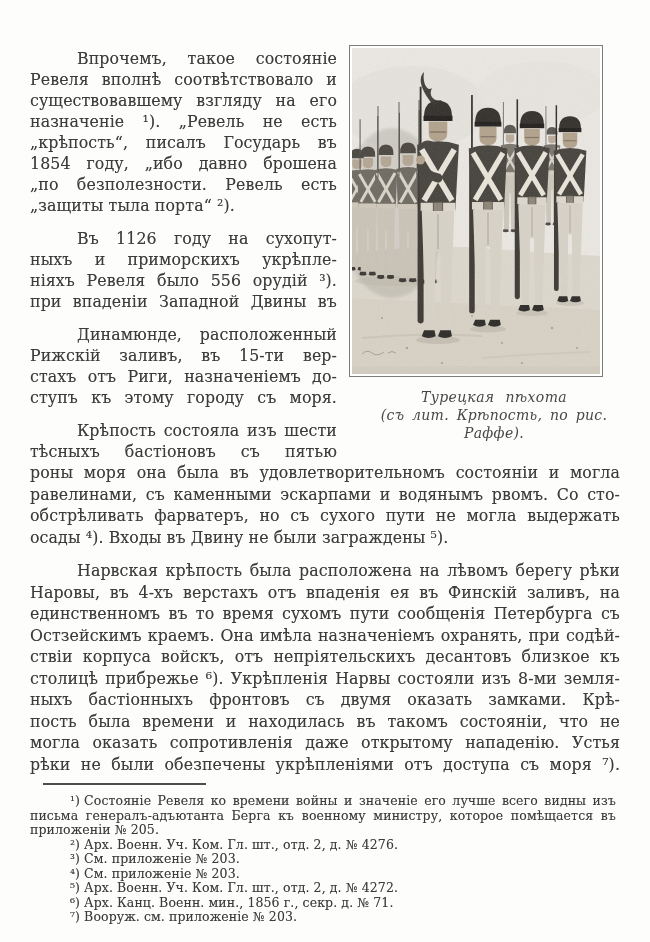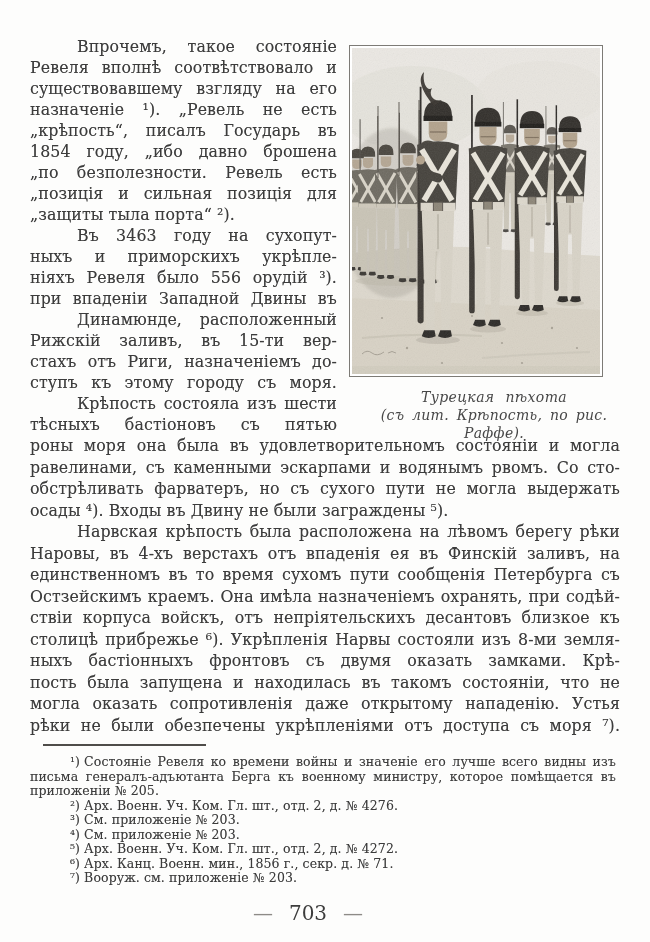--- a/index.html
+++ b/index.html
@@ -26,21 +26,21 @@
     letter-spacing:0.1px;
     text-align:justify;
     text-align-last:justify;
     text-justify:inter-word;
     overflow:hidden;
     white-space:normal;
     text-shadow:0 0 0.4px rgba(60,60,60,0.45);
   }
   .narrow-col .line { height:21px; line-height:21px; }
   .full-col .line   { height:21.5px; line-height:21.5px; }
-  .line.i { text-indent:47px; }
+  .line.i { text-indent:47px;margin-top:12px; }
   .line.e { text-align-last:left; }
 
   
   .plate {
     position:absolute; top:45px; left:349px;
     width:290px; margin:0; padding:0;
   }
   .plate-frame {
     width:254px; height:332px;
     border:1px solid #7d7b76;
@@ -201,23 +201,22 @@
 
     <div class="narrow-col">
 
     <div class="line i">Впрочемъ, такое состояніе</div>
         <div class="line">Ревеля вполнѣ соотвѣтствовало и</div>
         <div class="line">существовавшему взгляду на его</div>
         <div class="line">назначеніе ¹). „Ревель не есть</div>
         <div class="line">„крѣпость“, писалъ Государь въ</div>
         <div class="line">1854 году, „ибо давно брошена</div>
         <div class="line">„по безполезности. Ревель есть</div>
-        <div class="line">„позиція и сильная позиція для</div>
         <div class="line e">„защиты тыла порта“ ²).</div>
-        <div class="line i">Въ 3463 году на сухопут-</div>
+        <div class="line i">Въ 1126 году на сухопут-</div>
         <div class="line">ныхъ и приморскихъ укрѣпле-</div>
         <div class="line">ніяхъ Ревеля было 556 орудій ³).</div>
         <div class="line">при впаденіи Западной Двины въ</div>
         <div class="line i">Динамюнде, расположенный</div>
         <div class="line">Рижскій заливъ, въ 15-ти вер-</div>
         <div class="line">стахъ отъ Риги, назначеніемъ до-</div>
         <div class="line">ступъ къ этому городу съ моря.</div>
         <div class="line i">Крѣпость состояла изъ шести</div>
         <div class="line">тѣсныхъ бастіоновъ съ пятью</div>
       </div>
@@ -228,21 +227,21 @@
         <div class="line">равелинами, съ каменными эскарпами и водянымъ рвомъ. Со сто-</div>
         <div class="line">обстрѣливать фарватеръ, но съ сухого пути не могла выдержать</div>
         <div class="line e">осады ⁴). Входы въ Двину не были заграждены ⁵).</div>
         <div class="line i">Нарвская крѣпость была расположена на лѣвомъ берегу рѣки</div>
         <div class="line">Наровы, въ 4-хъ верстахъ отъ впаденія ея въ Финскій заливъ, на</div>
         <div class="line">единственномъ въ то время сухомъ пути сообщенія Петербурга съ</div>
         <div class="line">Остзейскимъ краемъ. Она имѣла назначеніемъ охранять, при содѣй-</div>
         <div class="line">ствіи корпуса войскъ, отъ непріятельскихъ десантовъ близкое къ</div>
         <div class="line">столицѣ прибрежье ⁶). Укрѣпленія Нарвы состояли изъ 8-ми земля-</div>
         <div class="line">ныхъ бастіонныхъ фронтовъ съ двумя оказать замками. Крѣ-</div>
-        <div class="line">пость была запущена и находилась въ такомъ состояніи, что не</div>
+        <div class="line">пость была времени и находилась въ такомъ состояніи, что не</div>
         <div class="line">могла оказать сопротивленія даже открытому нападенію. Устья</div>
         <div class="line">рѣки не были обезпечены укрѣпленіями отъ доступа съ моря ⁷).</div>
       </div>
 
     <div class="footnote-rule"></div>
 
     <div class="footnotes">
 
     <div class="footnote"><span class="fn-mark">¹)</span><span>Состояніе Ревеля ко времени войны и значеніе его лучше всего видны изъ письма генералъ-адъютанта Берга къ военному министру, которое помѣщается въ приложеніи № 205.</span></div>
         <div class="footnote"><span class="fn-mark">²)</span><span>Арх. Военн. Уч. Ком. Гл. шт., отд. 2, д. № 4276.</span></div>

